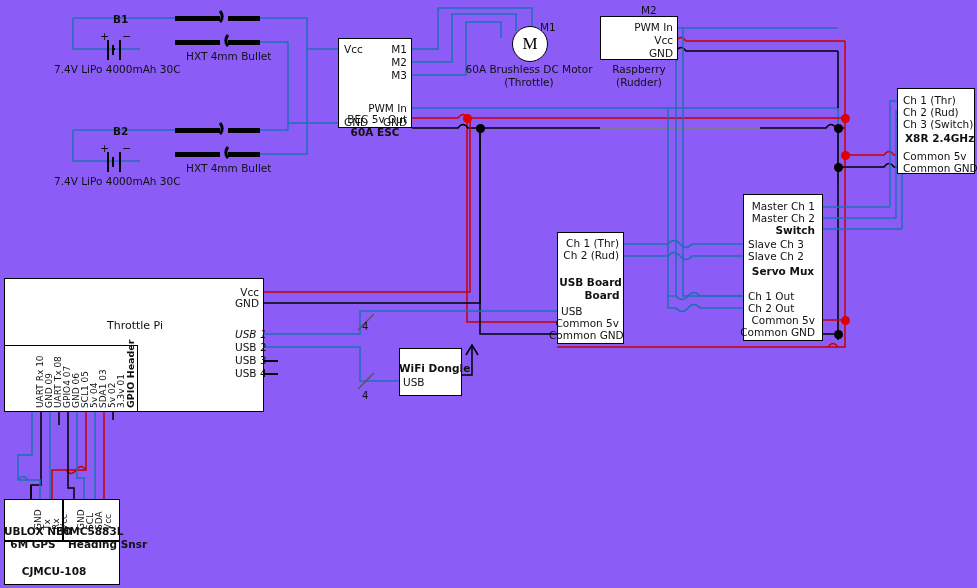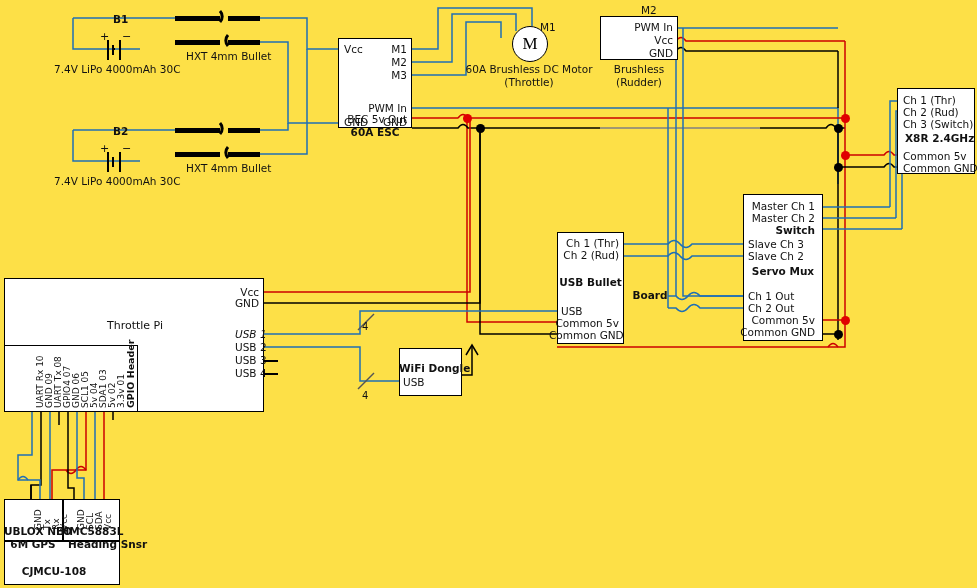--- a/index.html
+++ b/index.html
@@ -1,18 +1,18 @@
 <!DOCTYPE html>
 <html><head>
 <meta charset="utf-8">
 <title>RC Boat Wiring Diagram</title>
 <style>
   html,body{margin:0;padding:0;background:#ffffff;}
   body{font-family:"DejaVu Sans","Liberation Sans",sans-serif;}
-  #root{position:relative;width:977px;height:588px;background:#fde047;overflow:hidden;}
+  #root{position:relative;width:977px;height:588px;background:#8b5cf6;overflow:hidden;}
   .blk{position:absolute;border:1.6px solid #000;background:#fff;box-sizing:border-box;}
   .lbl{position:absolute;font-size:10.5px;color:#111;white-space:nowrap;line-height:1;}
   .lbl.b{font-weight:bold;}
   .lbl.r{text-align:right;}
   .lbl.c{text-align:center;}
   .vlbl{position:absolute;font-size:9px;color:#111;white-space:nowrap;
         transform-origin:0 0;transform:rotate(-90deg);line-height:1;}
   .vlbl.b{font-weight:bold;font-size:9.5px;}
   .w{position:absolute;background:#1f6fb5;}
   .w.blk-w{background:#000;}
@@ -197,21 +197,21 @@
   <div class="mcirc" style="left:512px;top:26px;width:34px;height:34px;">M</div>
   <div class="lbl" style="left:540px;top:22px;">M1</div>
   <div class="lbl c" style="left:458px;top:64px;width:142px;">60A Brushless DC Motor</div>
   <div class="lbl c" style="left:458px;top:77px;width:142px;">(Throttle)</div>
 
   <div class="lbl" style="left:641px;top:5px;">M2</div>
   <div class="blk" style="left:600px;top:16px;width:78px;height:44px;"></div>
   <div class="lbl r" style="left:595px;top:22px;width:78px;">PWM In</div>
   <div class="lbl r" style="left:595px;top:35px;width:78px;">Vcc</div>
   <div class="lbl r" style="left:595px;top:48px;width:78px;">GND</div>
-  <div class="lbl c" style="left:600px;top:64px;width:78px;">Brushless</div>
+  <div class="lbl c" style="left:600px;top:64px;width:78px;">Raspberry</div>
   <div class="lbl c" style="left:600px;top:77px;width:78px;">(Rudder)</div>
 
   <div class="blk" style="left:897px;top:88px;width:78px;height:86px;"></div>
   <div class="lbl" style="left:903px;top:95px;">Ch 1 (Thr)</div>
   <div class="lbl" style="left:903px;top:107px;">Ch 2 (Rud)</div>
   <div class="lbl" style="left:903px;top:119px;">Ch 3 (Switch)</div>
   <div class="lbl b" style="left:905px;top:133px;">X8R 2.4GHz Rx</div>
   <div class="lbl" style="left:903px;top:151px;">Common 5v</div>
   <div class="lbl" style="left:903px;top:163px;">Common GND</div>
 
@@ -223,22 +223,22 @@
   <div class="lbl" style="left:748px;top:251px;">Slave Ch 2</div>
   <div class="lbl b c" style="left:743px;top:266px;width:80px;">Servo Mux</div>
   <div class="lbl" style="left:748px;top:291px;">Ch 1 Out</div>
   <div class="lbl" style="left:748px;top:303px;">Ch 2 Out</div>
   <div class="lbl r" style="left:740px;top:315px;width:75px;">Common 5v</div>
   <div class="lbl r" style="left:740px;top:327px;width:75px;">Common GND</div>
 
   <div class="blk" style="left:557px;top:232px;width:67px;height:112px;"></div>
   <div class="lbl r" style="left:549px;top:238px;width:70px;">Ch 1 (Thr)</div>
   <div class="lbl r" style="left:549px;top:250px;width:70px;">Ch 2 (Rud)</div>
-  <div class="lbl b c" style="left:557px;top:277px;width:67px;">USB Bullet</div>
-  <div class="lbl b c" style="left:557px;top:290px;width:90px;margin-left:48px;">Board</div>
+  <div class="lbl b c" style="left:557px;top:277px;width:67px;">USB Board</div>
+  <div class="lbl b c" style="left:557px;top:290px;width:90px;">Board</div>
   <div class="lbl" style="left:561px;top:306px;">USB</div>
   <div class="lbl r" style="left:549px;top:318px;width:70px;">Common 5v</div>
   <div class="lbl r" style="left:549px;top:330px;width:70px;">Common GND</div>
 
   <div class="blk" style="left:4px;top:278px;width:260px;height:134px;"></div>
   <div class="lbl c" style="left:70px;top:320px;width:130px;font-size:11px;">Throttle Pi</div>
   <div class="lbl r" style="left:180px;top:287px;width:79px;">Vcc</div>
   <div class="lbl r" style="left:180px;top:298px;width:79px;">GND</div>
   <div class="lbl" style="left:235px;top:329px;font-style:italic;">USB 1</div>
   <div class="lbl" style="left:235px;top:342px;">USB 2</div>

